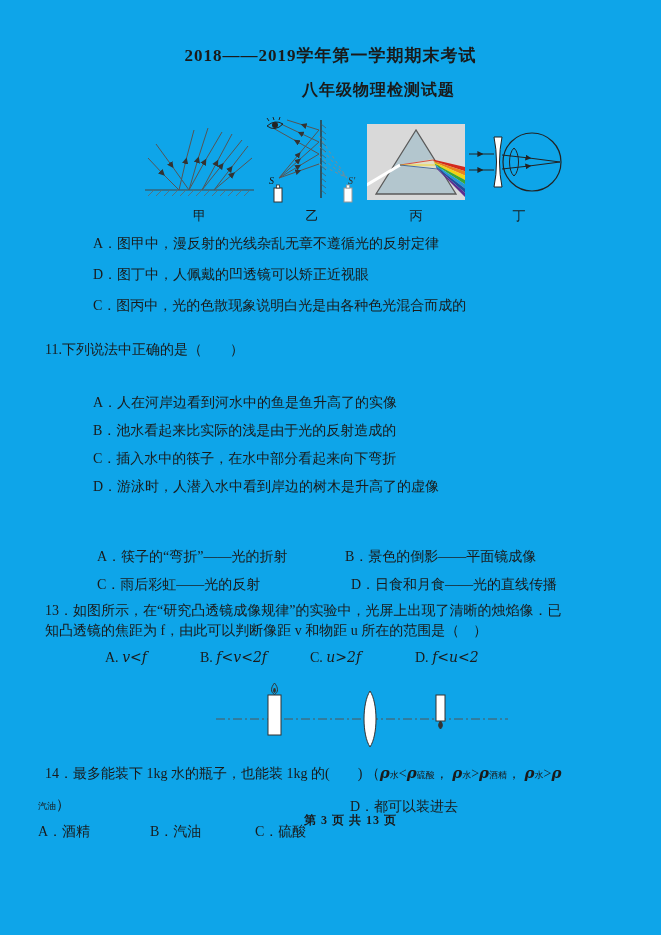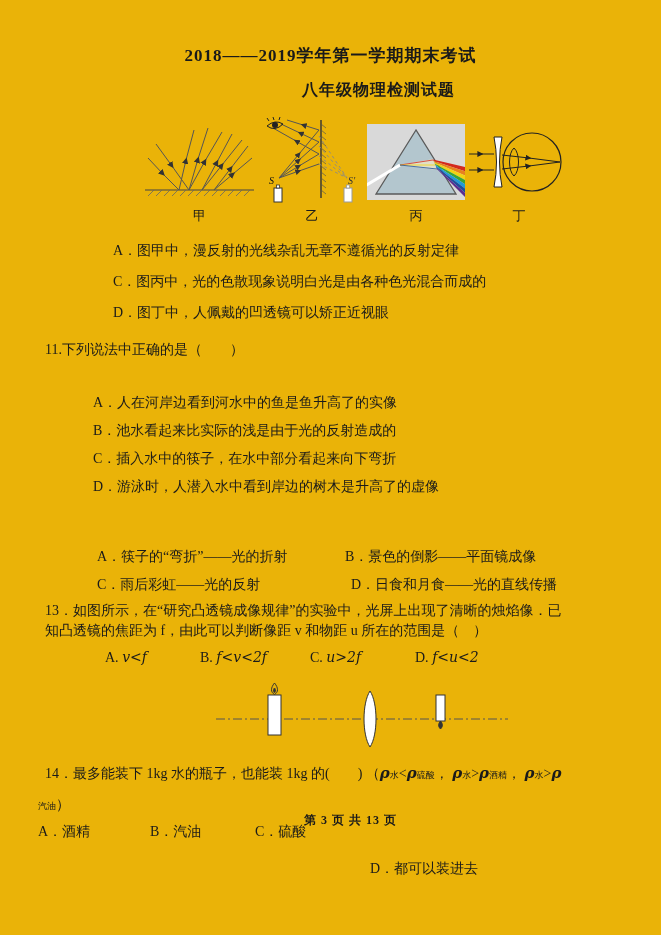--- a/index.html
+++ b/index.html
@@ -1,18 +1,18 @@
 <!DOCTYPE html>
 <html><head>
 <meta charset="utf-8">
 <style>
   html,body { margin:0; padding:0; background:#888; }
   .page {
     position:relative; width:661px; height:935px; margin:0 auto;
-    background:#eab308; overflow:hidden;
+    background:#0ea5e9; overflow:hidden;
     font-family:"Liberation Serif","DejaVu Serif",serif; color:#1a1a1a;
   }
   .abs { position:absolute; }
   .title {
     position:absolute; top:44px; left:0; width:100%;
     text-align:center; font-size:17px; font-weight:bold; letter-spacing:1px;
   }
   .subtitle {
     position:absolute; top:80px; left:0; width:100%;
     text-align:center; font-size:16px; font-weight:bold; letter-spacing:1px;padding-left:48px;
@@ -193,24 +193,24 @@
           <polyline points="0,48 12,48 25,48" marker-mid="url(#arD)"></polyline>
 
           <polyline points="33,33 60,36 91,40" marker-mid="url(#arD)"></polyline>
           <polyline points="33,47 60,44 91,40" marker-mid="url(#arD)"></polyline>
         </g>
       </svg>
       <div class="fig-label">丁</div>
     </div>
   </div>
 
-  <div class="abs optblock" style="top:235px; left:93px;margin-left:20px;">
+  <div class="abs optblock" style="top:228px; left:93px;">
     <div>A．图甲中，漫反射的光线杂乱无章不遵循光的反射定律</div>
+    <div>D．图丁中，人佩戴的凹透镜可以矫正近视眼</div>
     <div>C．图丙中，光的色散现象说明白光是由各种色光混合而成的</div>
-    <div>D．图丁中，人佩戴的凹透镜可以矫正近视眼</div>
   </div>
 
   <div class="abs bodytext" style="top:341px; left:45px;text-align:right;">11.下列说法中正确的是（　　）</div>
   <div class="abs optblock2" style="top:389px; left:93px;">
     <div>A．人在河岸边看到河水中的鱼是鱼升高了的实像</div>
     <div>B．池水看起来比实际的浅是由于光的反射造成的</div>
     <div>C．插入水中的筷子，在水中部分看起来向下弯折</div>
     <div>D．游泳时，人潜入水中看到岸边的树木是升高了的虚像</div>
   </div>
 
@@ -250,17 +250,17 @@
 
   <div class="abs bodytext" style="top:764px; left:45px; white-space:nowrap;">
     <span>14．最多能装下 1kg 水的瓶子，也能装 1kg 的(　　) （</span><span class="rho">ρ</span><span class="rsub">水</span><span>&lt;</span><span class="rho">ρ</span><span class="rsub">硫酸</span><span>，  </span><span class="rho">ρ</span><span class="rsub">水</span><span>&gt;</span><span class="rho">ρ</span><span class="rsub">酒精</span><span>，  </span><span class="rho">ρ</span><span class="rsub">水</span><span>&gt;</span><span class="rho">ρ</span>
   </div>
   <div class="abs bodytext" style="top:796px; left:38px;">
     <span class="rsub">汽油</span><span>）</span>
   </div>
   <span class="abs optspan" style="top:823px; left:38px;">A．酒精</span>
   <span class="abs optspan" style="top:823px; left:150px;">B．汽油</span>
   <span class="abs optspan" style="top:823px; left:255px;">C．硫酸</span>
-  <span class="abs optspan" style="top:860px; left:350px;margin-left:20px;">D．都可以装进去</span>
+  <span class="abs optspan" style="top:798px; left:350px;">D．都可以装进去</span>
 
   <div class="footer">第 3 页 共 13 页</div>
 
 </div>
 
 </body></html>

